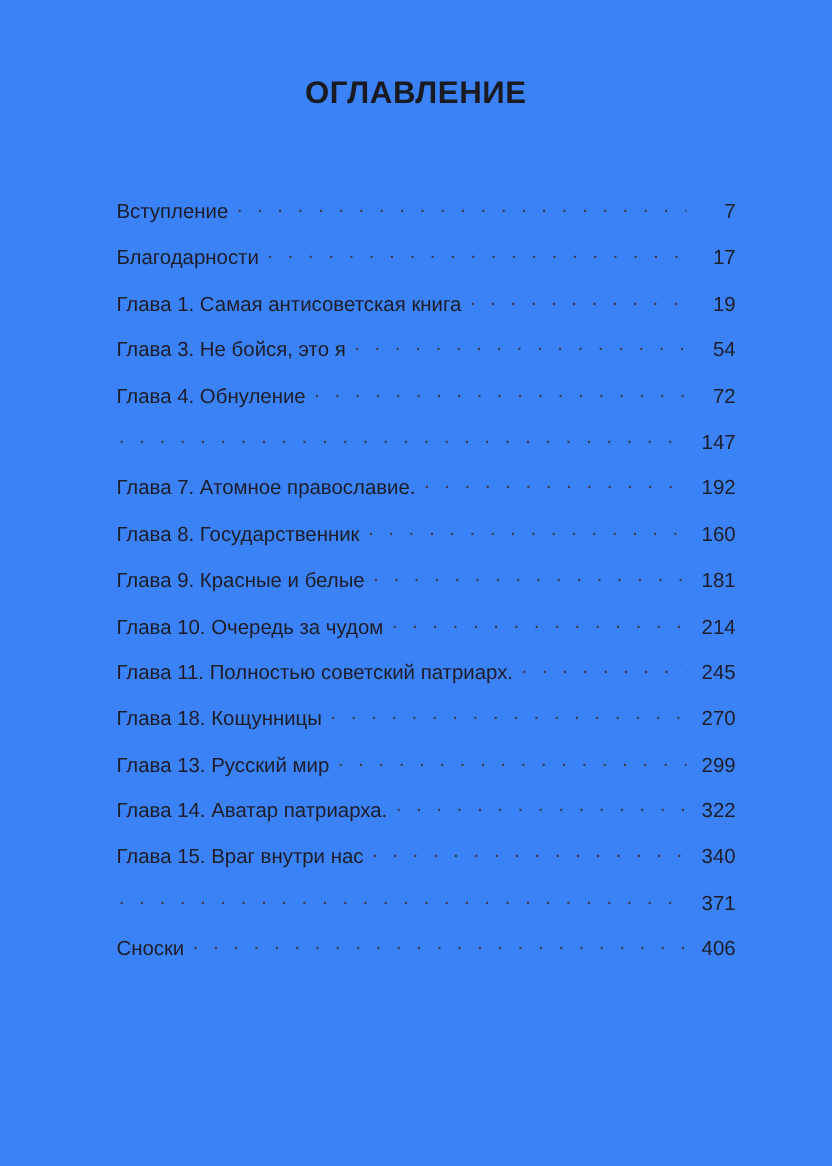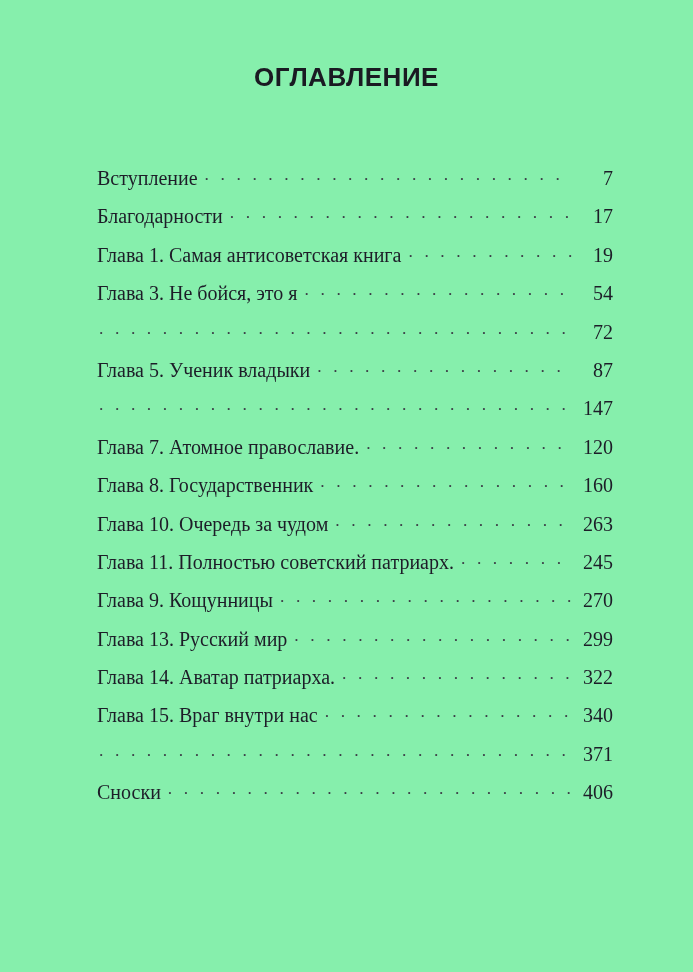--- a/index.html
+++ b/index.html
@@ -7,21 +7,21 @@
     margin: 0;
     padding: 0;
     background: #ffffff;
   }
 
   .page {
     position: relative;
     width: 693px;
     height: 972px;
     margin: 0 auto;
-    background: #86efac;
+    background: #3b82f6;
     overflow: hidden;
     box-sizing: border-box;
   }
 
   .toc-title {
     position: absolute;
     top: 62px;
     left: 0;
     width: 693px;
     text-align: center;
@@ -38,22 +38,22 @@
     left: 97px;
     width: 516px;
   }
 
   .toc-row {
     position: relative;
     display: flex;
     align-items: baseline;
     width: 100%;
     height: 38.4px;
-    font-family: Liberation Serif, serif;
-    font-size: 20px;
+    font-family: Liberation Sans, sans-serif;
+    font-size: 17px;
     color: #1d1d28;
     white-space: nowrap;
   }
 
   .toc-label {
     flex: 0 0 auto;
     padding-right: 5px;
   }
 
   .toc-leader {
@@ -104,54 +104,55 @@
         <span class="toc-label">Глава 1. Самая антисоветская книга</span>
         <span class="toc-leader"></span>
         <span class="toc-page">19</span>
       </div>
       <div class="toc-row">
         <span class="toc-label">Глава 3. Не бойся, это я</span>
         <span class="toc-leader"></span>
         <span class="toc-page">54</span>
       </div>
       <div class="toc-row">
+        <span class="toc-label">Глава 4. Обнуление</span>
         <span class="toc-leader"></span>
         <span class="toc-page">72</span>
-      </div>
-      <div class="toc-row">
-        <span class="toc-label">Глава 5. Ученик владыки</span>
-        <span class="toc-leader"></span>
-        <span class="toc-page">87</span>
       </div>
       <div class="toc-row">
         <span class="toc-leader"></span>
         <span class="toc-page">147</span>
       </div>
       <div class="toc-row">
         <span class="toc-label">Глава 7. Атомное православие.</span>
         <span class="toc-leader"></span>
-        <span class="toc-page">120</span>
+        <span class="toc-page">192</span>
       </div>
       <div class="toc-row">
         <span class="toc-label">Глава 8. Государственник</span>
         <span class="toc-leader"></span>
         <span class="toc-page">160</span>
       </div>
       <div class="toc-row">
+        <span class="toc-label">Глава 9. Красные и белые</span>
+        <span class="toc-leader"></span>
+        <span class="toc-page">181</span>
+      </div>
+      <div class="toc-row">
         <span class="toc-label">Глава 10. Очередь за чудом</span>
         <span class="toc-leader"></span>
-        <span class="toc-page">263</span>
+        <span class="toc-page">214</span>
       </div>
       <div class="toc-row">
         <span class="toc-label">Глава 11. Полностью советский патриарх.</span>
         <span class="toc-leader"></span>
         <span class="toc-page">245</span>
       </div>
       <div class="toc-row">
-        <span class="toc-label">Глава 9. Кощунницы</span>
+        <span class="toc-label">Глава 18. Кощунницы</span>
         <span class="toc-leader"></span>
         <span class="toc-page">270</span>
       </div>
       <div class="toc-row">
         <span class="toc-label">Глава 13. Русский мир</span>
         <span class="toc-leader"></span>
         <span class="toc-page">299</span>
       </div>
       <div class="toc-row">
         <span class="toc-label">Глава 14. Аватар патриарха.</span>

